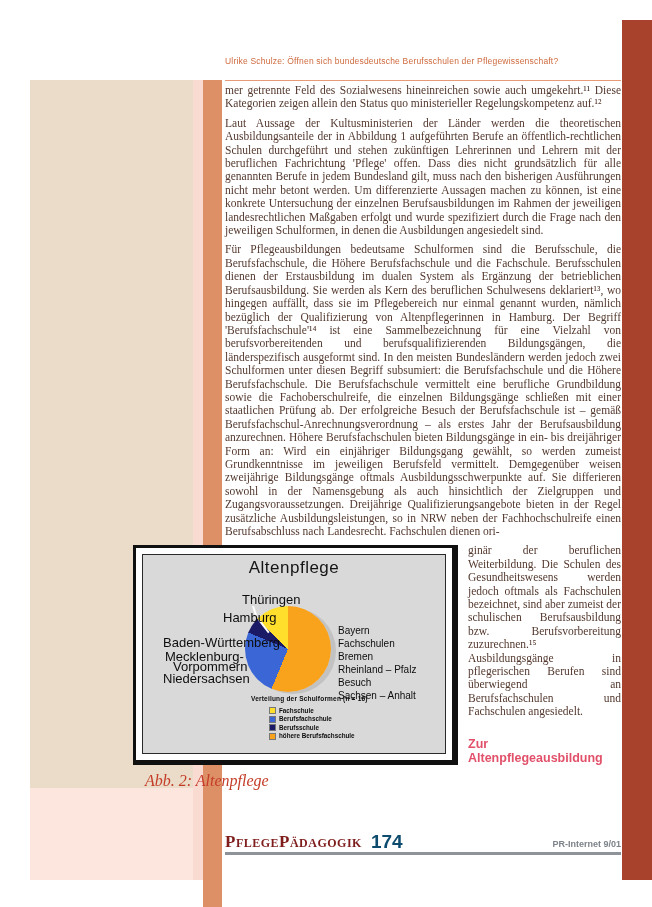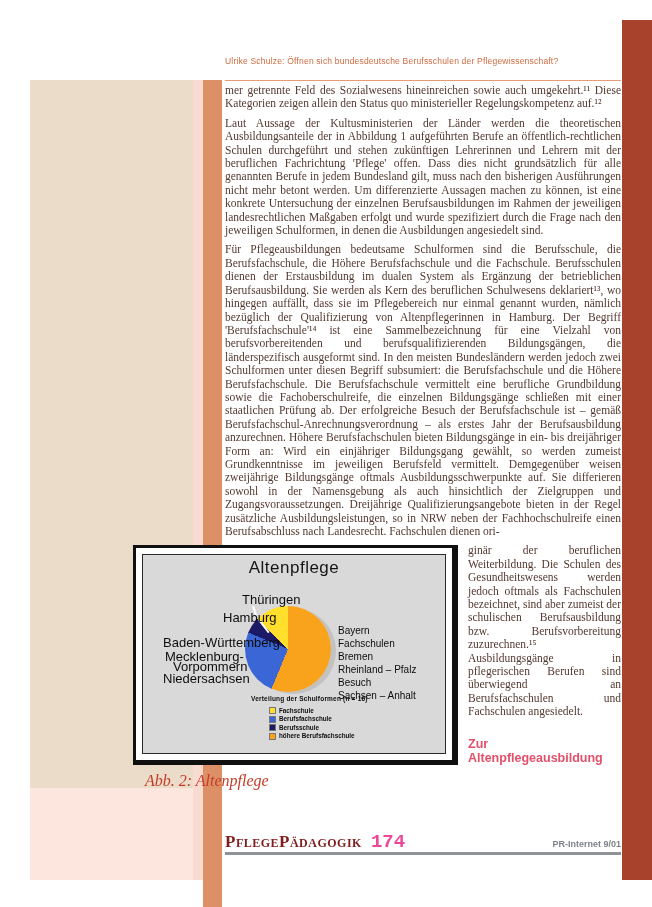--- a/index.html
+++ b/index.html
@@ -81,22 +81,22 @@
   }
   .footer{
     position:absolute;left:225px;top:826px;width:396px;height:26px;
     border-bottom:3px solid #8e9399;display:flex;align-items:flex-end;
   }
   .footer-journal{
     font-variant:small-caps;font-weight:bold;font-size:17px;color:#7f1d1d;
     letter-spacing:.5px;line-height:20px;
   }
   .footer-page{
-    font-family:Liberation Mono, monospace;font-weight:bold;font-size:19px;
-    color:#ec4899;margin-left:9px;line-height:20px;
+    font-family:Liberation Sans, sans-serif;font-weight:bold;font-size:19px;
+    color:#0c4a6e;margin-left:9px;line-height:20px;
   }
   .footer-issue{
     margin-left:auto;font-family:"Liberation Sans", sans-serif;font-size:9px;
     font-weight:600;color:#7d838a;line-height:16px;
   }
 </style>
 </head>
 <body>
 
 <div class="strip strip-beige"></div>

